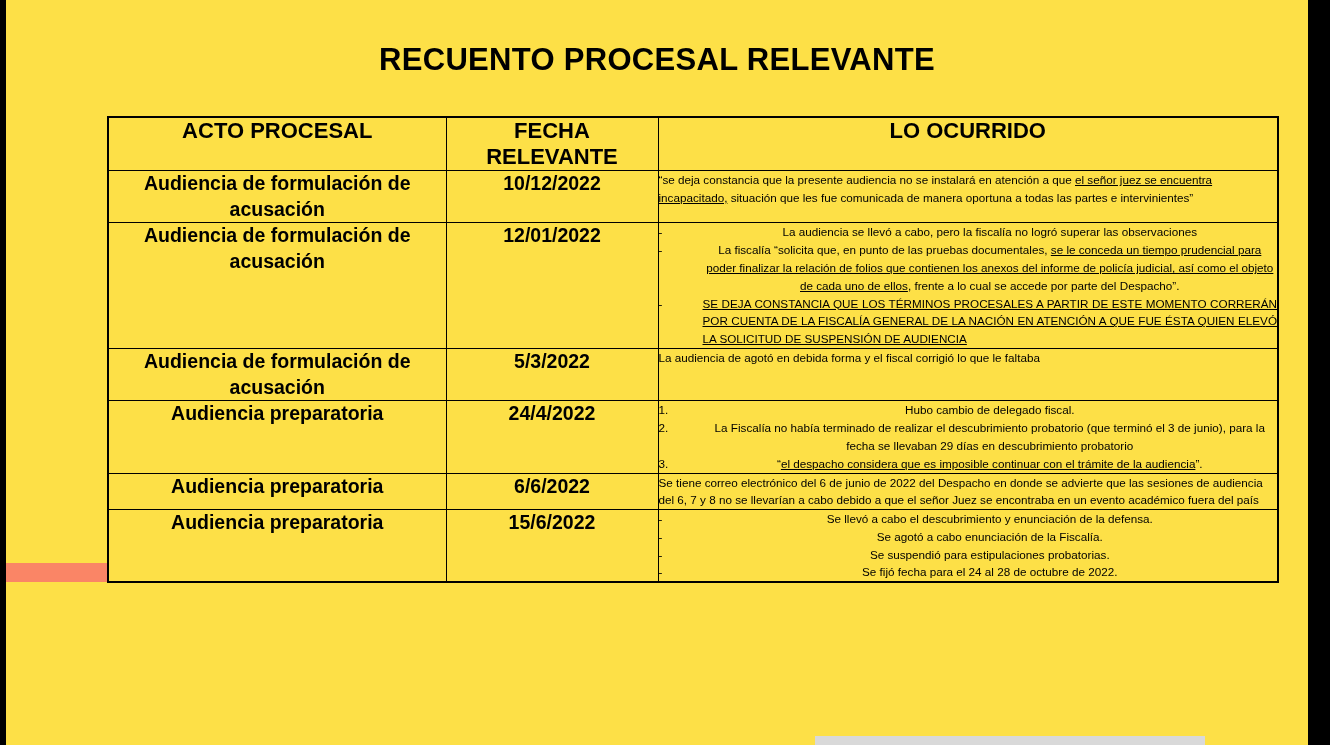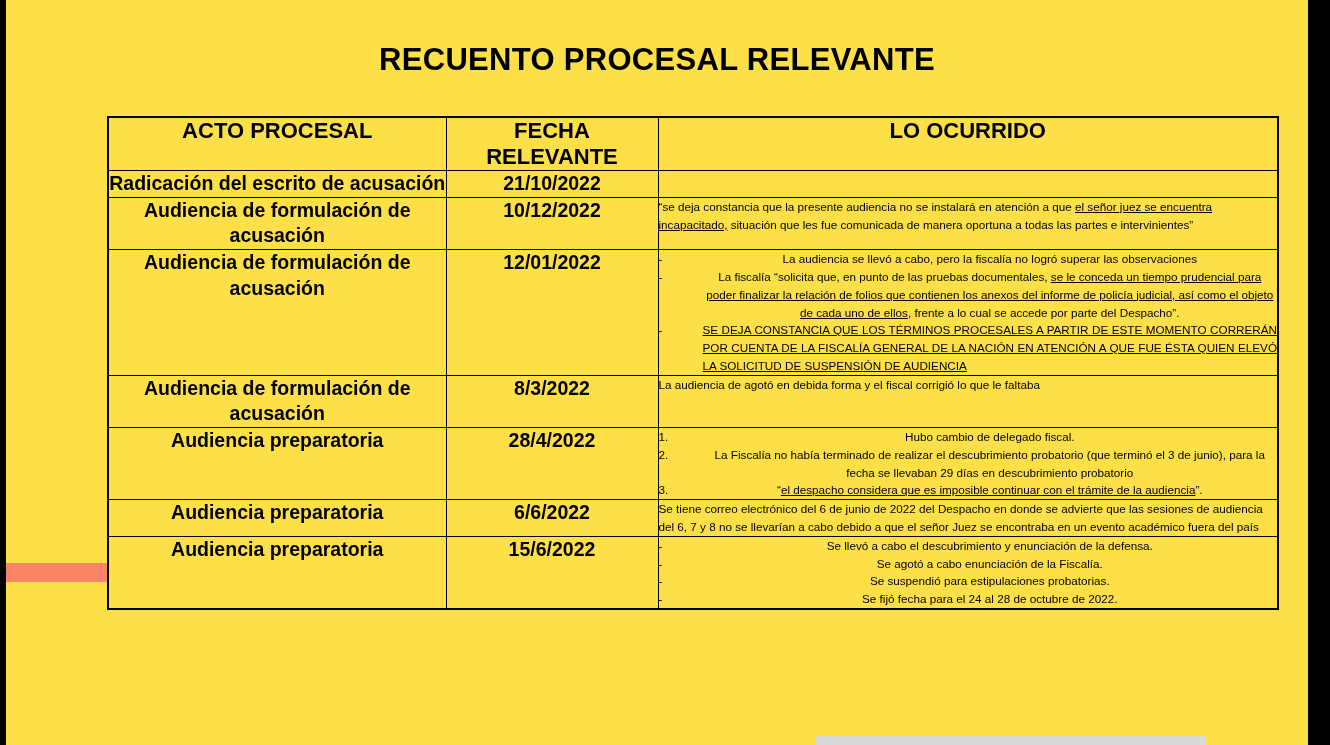--- a/index.html
+++ b/index.html
@@ -180,25 +180,20 @@
       </colgroup>
       <thead>
         <tr>
           <td class="hdr">ACTO PROCESAL</td>
           <td class="hdr">FECHA RELEVANTE</td>
           <td class="hdr">LO OCURRIDO</td>
         </tr>
       </thead>
       <tbody id="tbody">
           <tr>
-            <td class="c-acto">Radicación del escrito de acusación</td>
-            <td class="c-fecha">21/10/2022</td>
-            <td class="c-ocur"></td>
-          </tr>
-          <tr>
             <td class="c-acto">Audiencia de formulación de acusación</td>
             <td class="c-fecha">10/12/2022</td>
             <td class="c-ocur">
               <p class="plain"><span>“se deja constancia que la presente audiencia no se instalará en atención a que </span><u class="u">el señor juez se encuentra incapacitado,</u><span> situación que les fue comunicada de manera oportuna a todas las partes e intervinientes”</span></p>
             </td>
           </tr>
           <tr>
             <td class="c-acto">Audiencia de formulación de acusación</td>
             <td class="c-fecha">12/01/2022</td>
             <td class="c-ocur">
@@ -213,28 +208,28 @@
                 </li>
                 <li>
                   <span class="mk">-</span>
                   <span class="bd just"><u class="u">SE DEJA CONSTANCIA QUE LOS TÉRMINOS PROCESALES A PARTIR DE ESTE MOMENTO CORRERÁN POR CUENTA DE LA FISCALÍA GENERAL DE LA NACIÓN EN ATENCIÓN A QUE FUE ÉSTA QUIEN ELEVÓ LA SOLICITUD DE SUSPENSIÓN DE AUDIENCIA</u></span>
                 </li>
               </ul>
             </td>
           </tr>
           <tr>
             <td class="c-acto">Audiencia de formulación de acusación</td>
-            <td class="c-fecha">8/3/2022</td>
+            <td class="c-fecha">5/3/2022</td>
             <td class="c-ocur">
               <p class="plain"><span>La audiencia de agotó en debida forma y el fiscal corrigió lo que le faltaba</span></p>
             </td>
           </tr>
           <tr>
             <td class="c-acto">Audiencia preparatoria</td>
-            <td class="c-fecha">28/4/2022</td>
+            <td class="c-fecha">24/4/2022</td>
             <td class="c-ocur">
               <ul class="olist">
                 <li>
                   <span class="mk">1.</span>
                   <span class="bd"><span>Hubo cambio de delegado fiscal.</span></span>
                 </li>
                 <li>
                   <span class="mk">2.</span>
                   <span class="bd"><span>La Fiscalía no había terminado de realizar el descubrimiento probatorio (que terminó el 3 de junio), para la fecha se llevaban 29 días en descubrimiento probatorio</span></span>
                 </li>

